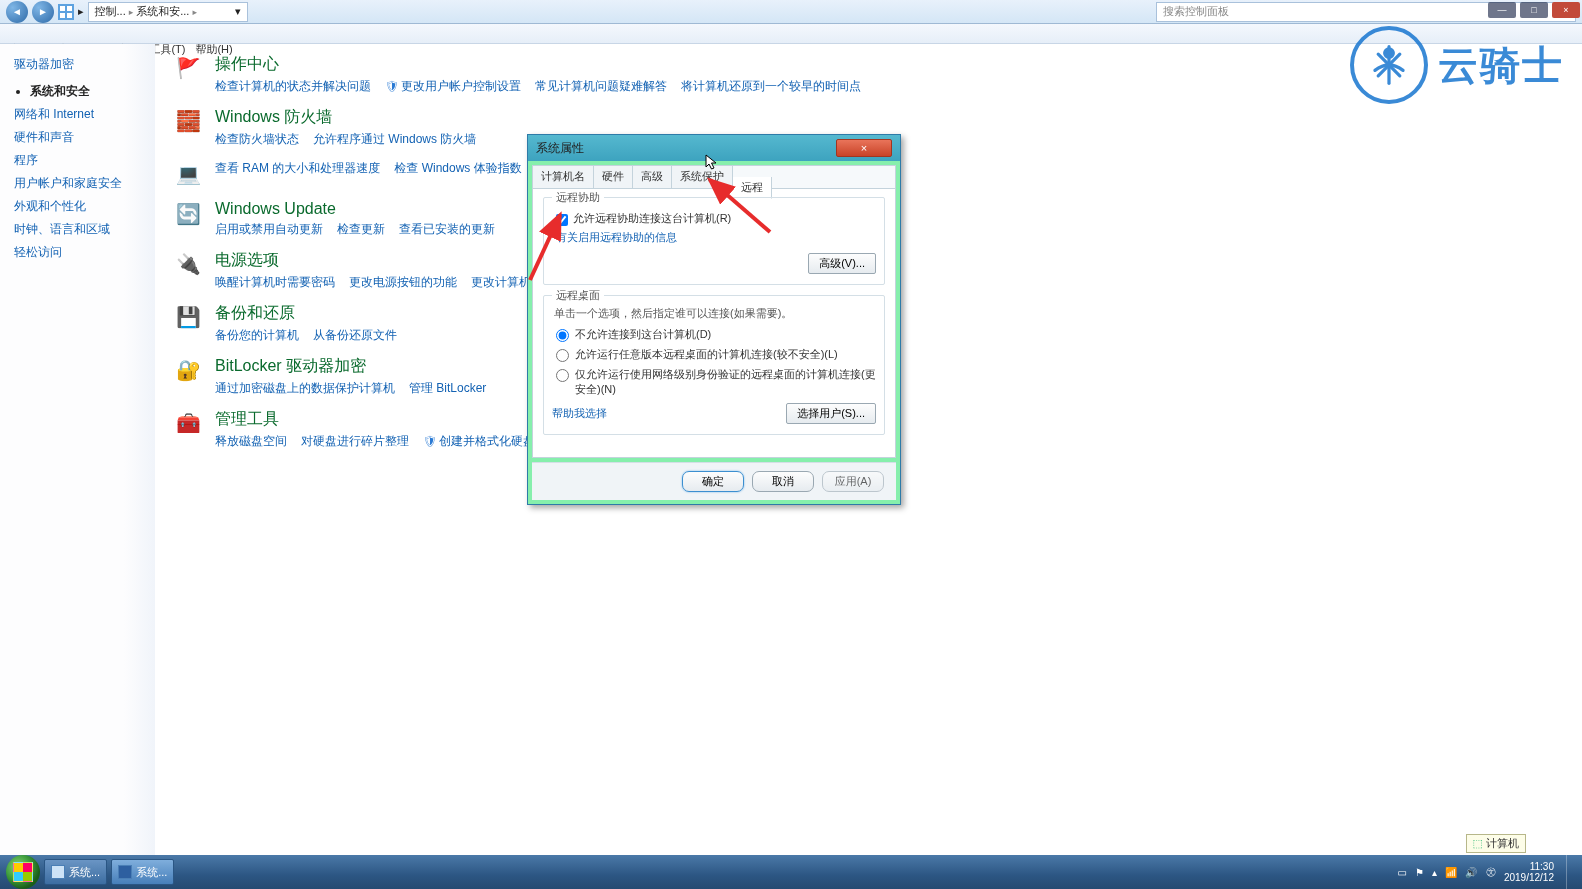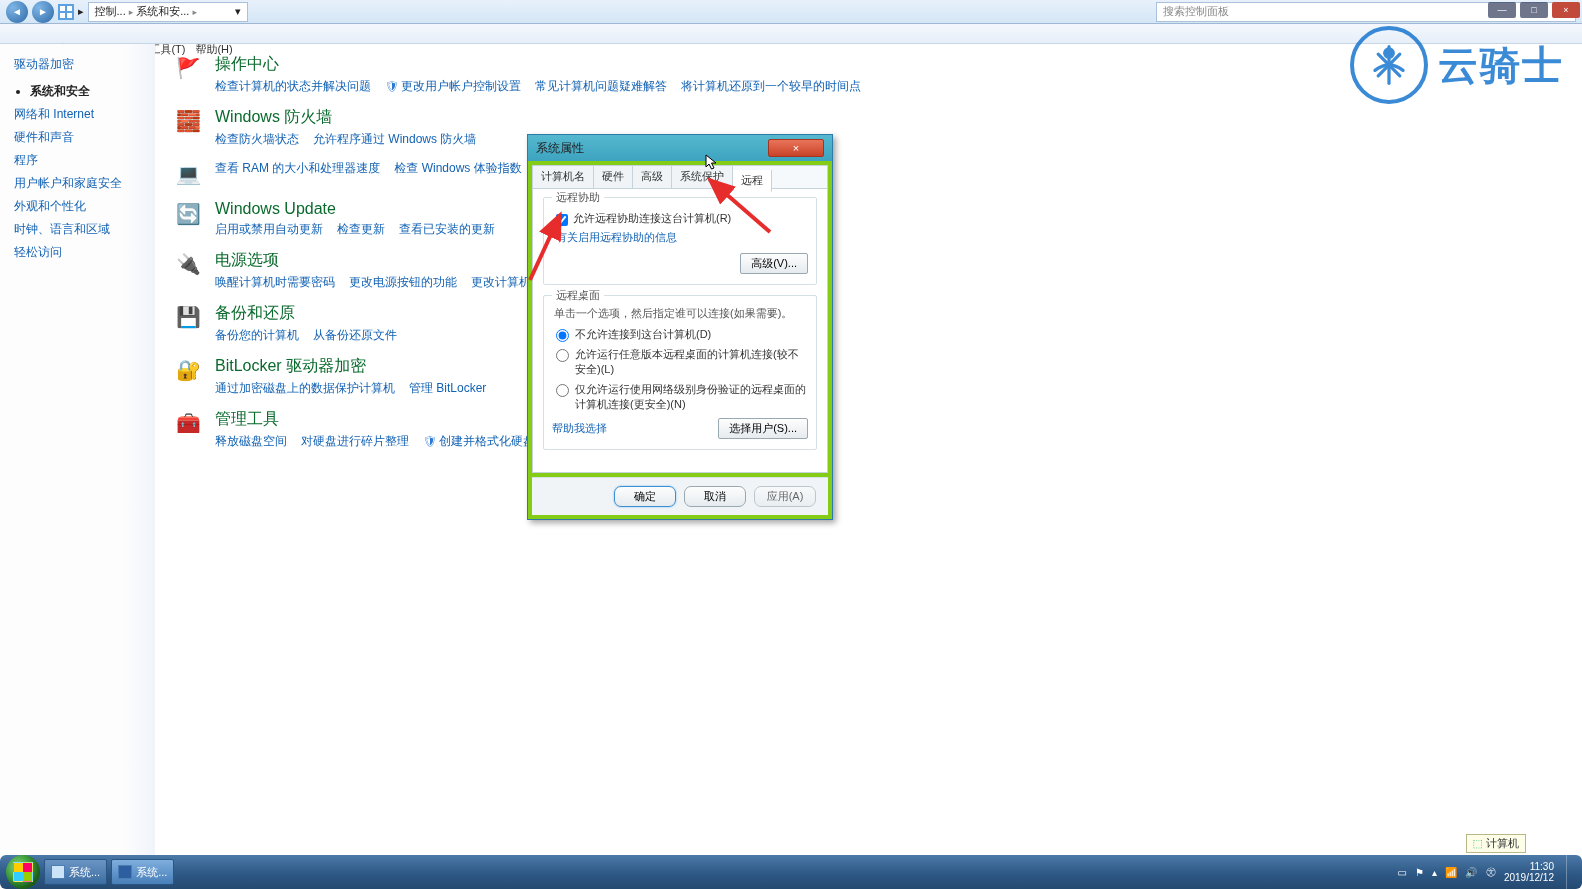--- a/index.html
+++ b/index.html
@@ -31,45 +31,45 @@
 .cat-title{color:#0a6a2d;font-size:16px;margin-bottom:3px;cursor:pointer;}
 .cat-links{display:flex;flex-wrap:wrap;gap:4px 14px;font-size:12px;}
 .cat-links a{color:#1362b3;text-decoration:none;cursor:pointer;}
 .cat-links .shield{color:#2a7ad4;font-size:11px;margin-right:2px;}
 
 .watermark{position:absolute;top:26px;right:18px;display:flex;align-items:center;gap:10px;opacity:.85;pointer-events:none;}
 .watermark .circ{width:78px;height:78px;border:4px solid #1876d0;border-radius:50%;display:flex;align-items:center;justify-content:center;}
 .watermark .circ svg{width:54px;height:54px;}
 .watermark .txt{font-size:40px;font-weight:bold;color:#1876d0;letter-spacing:2px;}
 
-.dialog{position:absolute;left:527px;top:134px;width:306px;background:#84cc16;border:1px solid #2e7ba8;box-shadow:3px 3px 6px rgba(0,0,0,.35);}
+.dialog{position:absolute;left:527px;top:134px;width:374px;background:#86efac;border:1px solid #2e7ba8;box-shadow:3px 3px 6px rgba(0,0,0,.35);}
 .dlg-title{height:26px;background:linear-gradient(#55b8cf,#3da3bf);display:flex;align-items:center;padding:0 8px;font-size:12px;color:#222;}
 .dlg-close{margin-left:auto;width:56px;height:18px;background:linear-gradient(#e9745a,#c84328);color:#fff;display:flex;align-items:center;justify-content:center;border:1px solid #a13521;font-size:11px;cursor:pointer;border-radius:2px;}
 .dlg-body{background:#fff;margin:4px;border:1px solid #c4d3dc;}
 .tabs{display:flex;border-bottom:1px solid #c4d3dc;background:#f6f9fb;}
 .tab{padding:3px 8px;font-size:11px;border-right:1px solid #c4d3dc;cursor:pointer;color:#333;background:#f0f4f7;text-align:center;}
-.tab.active{background:#fff;border-bottom:1px solid #fff;position:relative;top:4px;}
+.tab.active{background:#fff;border-bottom:1px solid #fff;position:relative;top:11px;}
 .dlg-inner{padding:8px 10px 12px;font-size:11px;color:#333;}
 .check-row{display:flex;align-items:flex-end;gap:5px;margin:5px 0 4px 4px;}
 .check-row input{width:12px;height:12px;}
 .linkish{color:#1362b3;cursor:pointer;margin:4px 0 8px 4px;}
 .btn{border:1px solid #9aa8b2;background:linear-gradient(#fdfdfd,#e6ebef);padding:2px 10px;font-size:11px;cursor:pointer;border-radius:2px;}
 .btn-row{display:flex;justify-content:flex-end;margin-top:4px;}
 .radio-row{display:flex;gap:6px;margin:5px 0 5px 4px;align-items:flex-start;}
 .radio-row input{margin-top:2px;}
 .radio-row label{flex:1;}
 .dlg-footer{display:flex;justify-content:flex-end;gap:8px;padding:8px 12px;background:#f0f4f7;border-top:1px solid #d4dfe6;margin:0 4px 4px;}
 .dlg-footer .btn{min-width:62px;border-radius:7px;}
 .dlg-footer .btn.default{border:1px solid #3c8fd0;box-shadow:0 0 2px #6fb2e8;}
 
 .arrow{position:absolute;pointer-events:none;}
 
 .cursor{position:absolute;left:705px;top:154px;width:14px;height:18px;pointer-events:none;}
 
-.taskbar{position:absolute;left:0;right:0;bottom:0;height:34px;background:linear-gradient(#4b79a8,#2c5683 60%,#254a71);display:flex;align-items:center;padding:0 6px;gap:4px;border-radius:6px;}
+.taskbar{position:absolute;left:0;right:0;bottom:0;height:34px;background:linear-gradient(#4b79a8,#2c5683 60%,#254a71);display:flex;align-items:center;padding:0 6px;gap:4px;}
 .start-orb{width:34px;height:34px;border-radius:50%;background:radial-gradient(circle at 35% 35%,#8fd67a,#3e9e3e 40%,#1a5e1a 70%);display:flex;align-items:center;justify-content:center;cursor:pointer;position:relative;}
 .start-orb::after{content:"";width:18px;height:18px;background:
  conic-gradient(#f06 0 25%,#9c0 0 50%,#3cf 0 75%,#fc0 0 100%);
  border:1px solid rgba(255,255,255,.4);}
 .task-btn{height:26px;min-width:62px;background:linear-gradient(#6a95c4,#3c6da1);border:1px solid #2a5684;border-radius:2px;display:flex;align-items:center;gap:4px;padding:0 6px;font-size:11px;color:#fff;cursor:pointer;}
 .task-btn .ico{width:14px;height:14px;background:#cde3f7;border:1px solid #4a7fb6;}
 .tray{margin-left:auto;display:flex;align-items:center;gap:8px;font-size:10px;color:#fff;}
 .clock{text-align:right;line-height:1.1;font-size:10px;color:#fff;margin-right:4px;}
 .desktop-peek{width:10px;height:34px;border-left:1px solid rgba(255,255,255,.3);cursor:pointer;}
 .tray-label{position:absolute;right:56px;bottom:36px;background:#fdfde8;border:1px solid #b7b78a;font-size:11px;padding:1px 6px;color:#333;}

